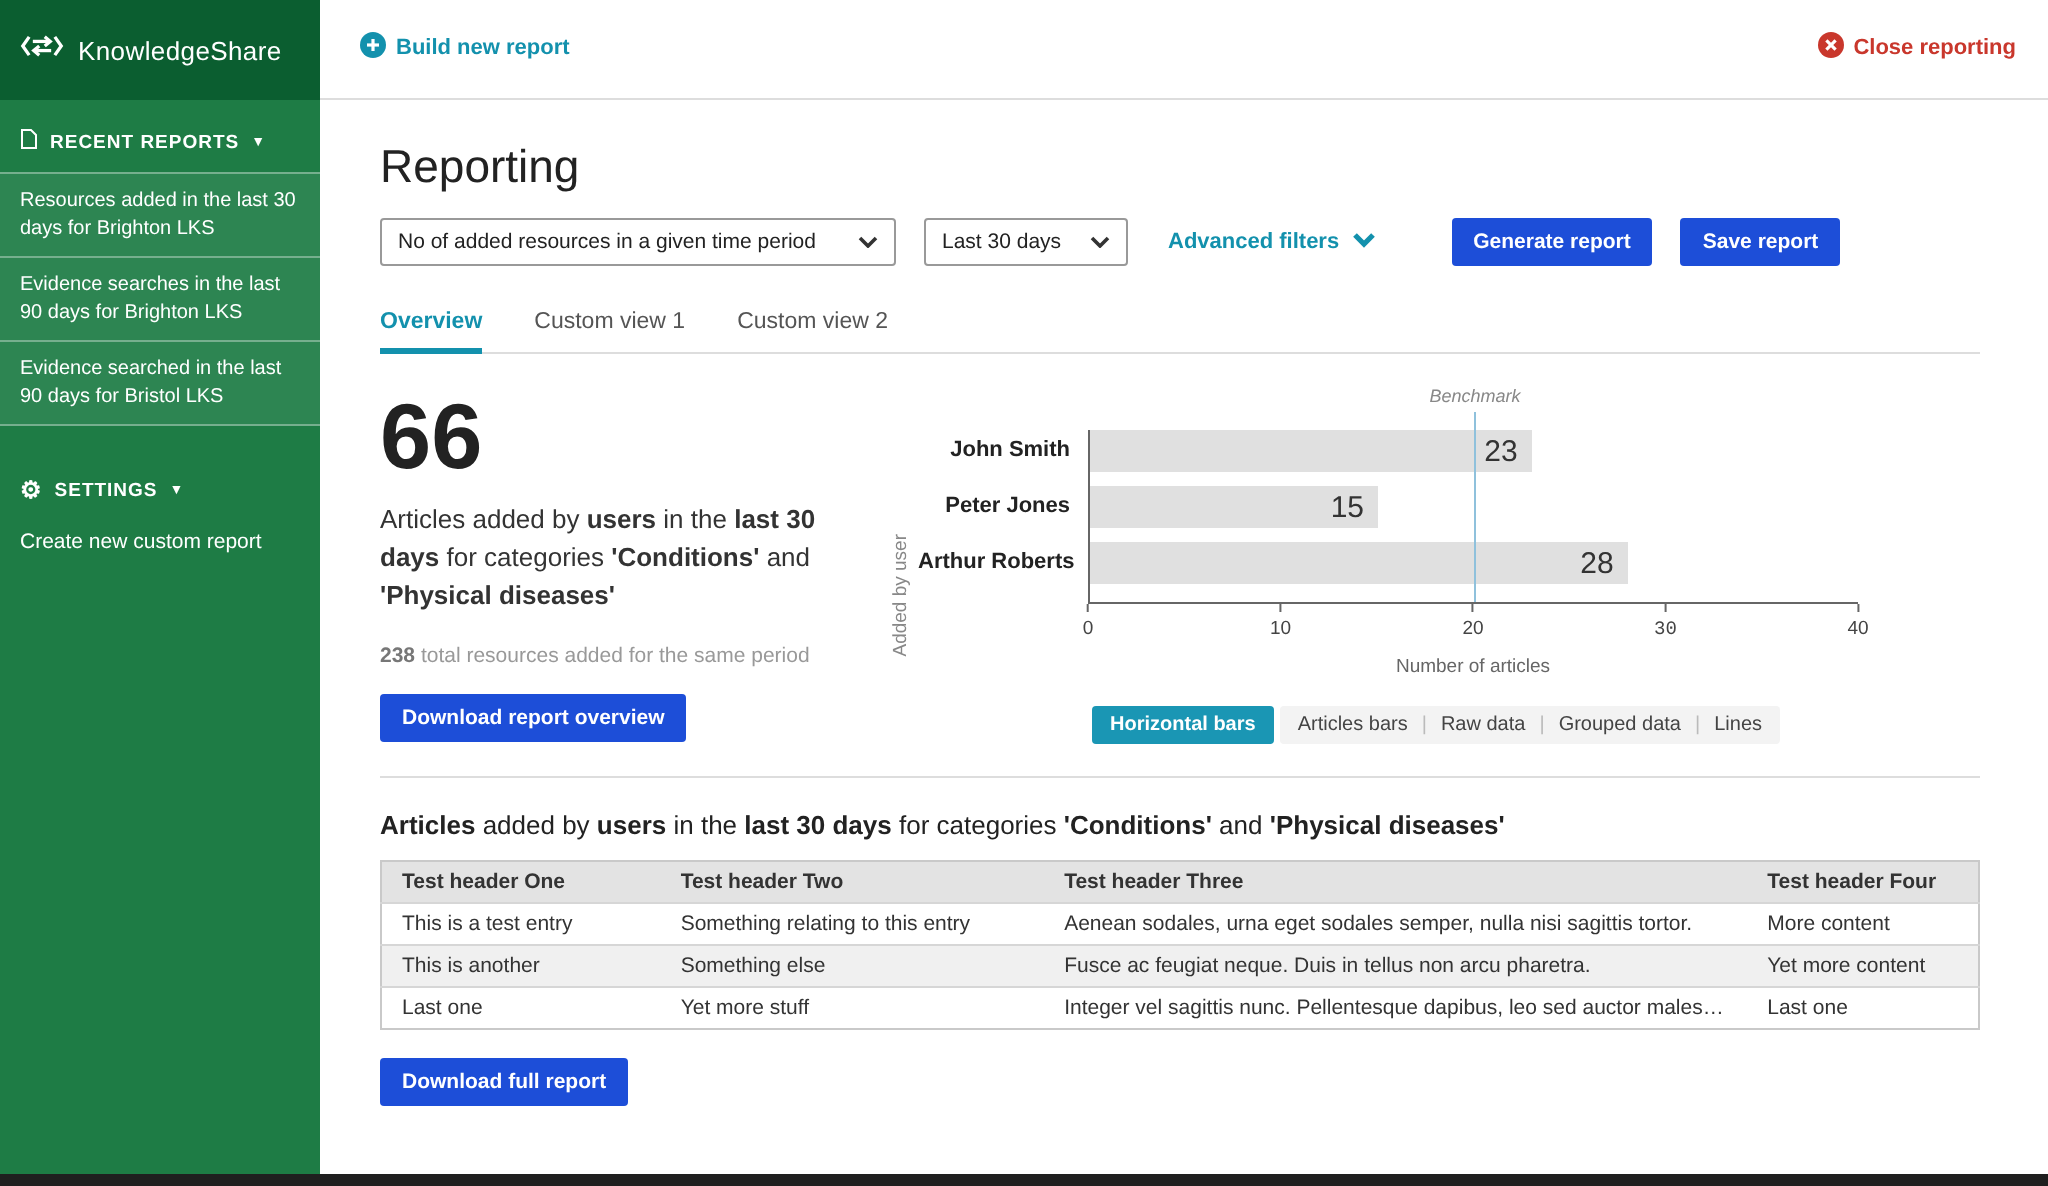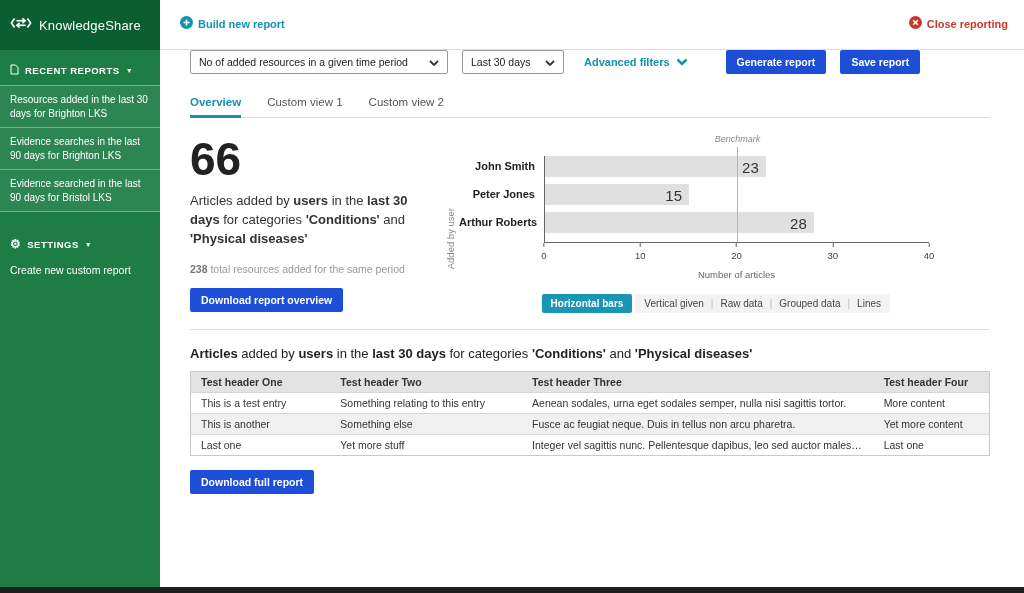--- a/index.html
+++ b/index.html
@@ -164,20 +164,21 @@
           <circle cx="6.5" cy="6.5" r="6.5" fill="#c9372c"></circle>
           <line x1="4.2" y1="4.2" x2="8.8" y2="8.8" stroke="#fff" stroke-width="1.6"></line>
           <line x1="8.8" y1="4.2" x2="4.2" y2="8.8" stroke="#fff" stroke-width="1.6"></line>
         </svg>
     </span>
     <span>Close reporting</span>
   </a>
 </header>
 
 <main class="main">
+  <h1>Reporting</h1>
 
   <div class="controls">
     <div class="select wide">
       <span>No of added resources in a given time period</span>
       <span>
         <svg width="10" height="6" viewBox="0 0 10 6">
             <polyline points="1,1 5,5 9,1" fill="none" stroke="#333" stroke-width="1.8"></polyline>
           </svg>
       </span>
     </div>
@@ -250,36 +251,36 @@
                 <span class="tick-label">0</span>
               </div>
               <div class="x-tick" style="left: 25%;">
                 <span class="tick-mark"></span>
                 <span class="tick-label">10</span>
               </div>
               <div class="x-tick" style="left: 50%;">
                 <span class="tick-mark"></span>
                 <span class="tick-label">20</span>
               </div>
-              <div class="x-tick" style="left: 75%;">
+              <div class="x-tick" style="left: 75%; font-family: Liberation Mono, monospace;">
                 <span class="tick-mark"></span>
                 <span class="tick-label">30</span>
               </div>
               <div class="x-tick" style="left: 100%;">
                 <span class="tick-mark"></span>
                 <span class="tick-label">40</span>
               </div>
             </div>
           <div class="x-axis-label">Number of articles</div>
         </div>
       </div>
       <div class="views-row">
           <span class="view-active">Horizontal bars</span>
           <span class="view-group">
-            <span class="view-item">Vertical given</span>
+            <span class="view-item">Articles bars</span>
             <span class="pipe">|</span>
             <span class="view-item">Raw data</span>
             <span class="pipe">|</span>
             <span class="view-item">Grouped data</span>
             <span class="pipe">|</span>
             <span class="view-item">Lines</span>
           </span>
         </div>
     </div>
   </section>

